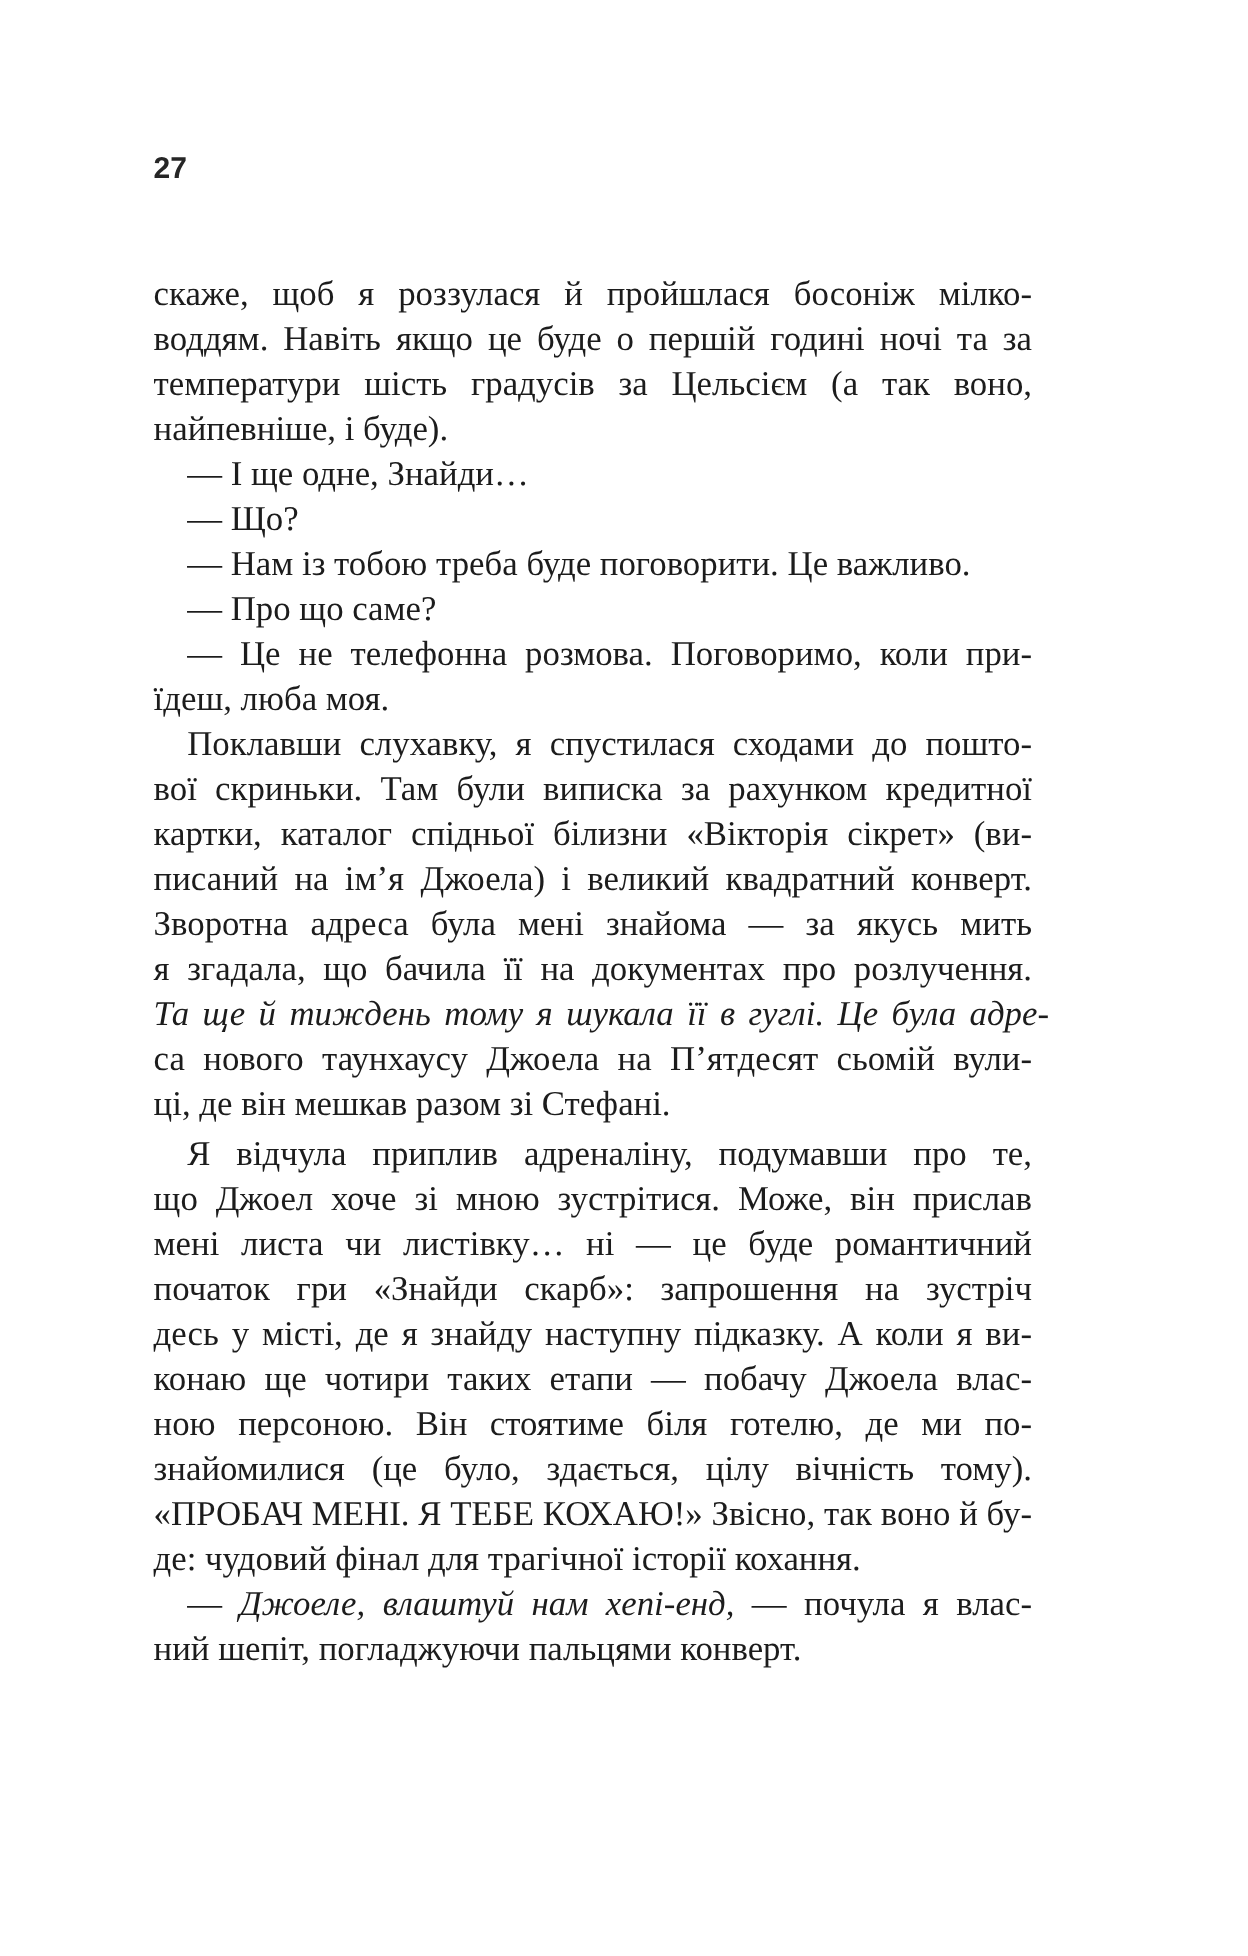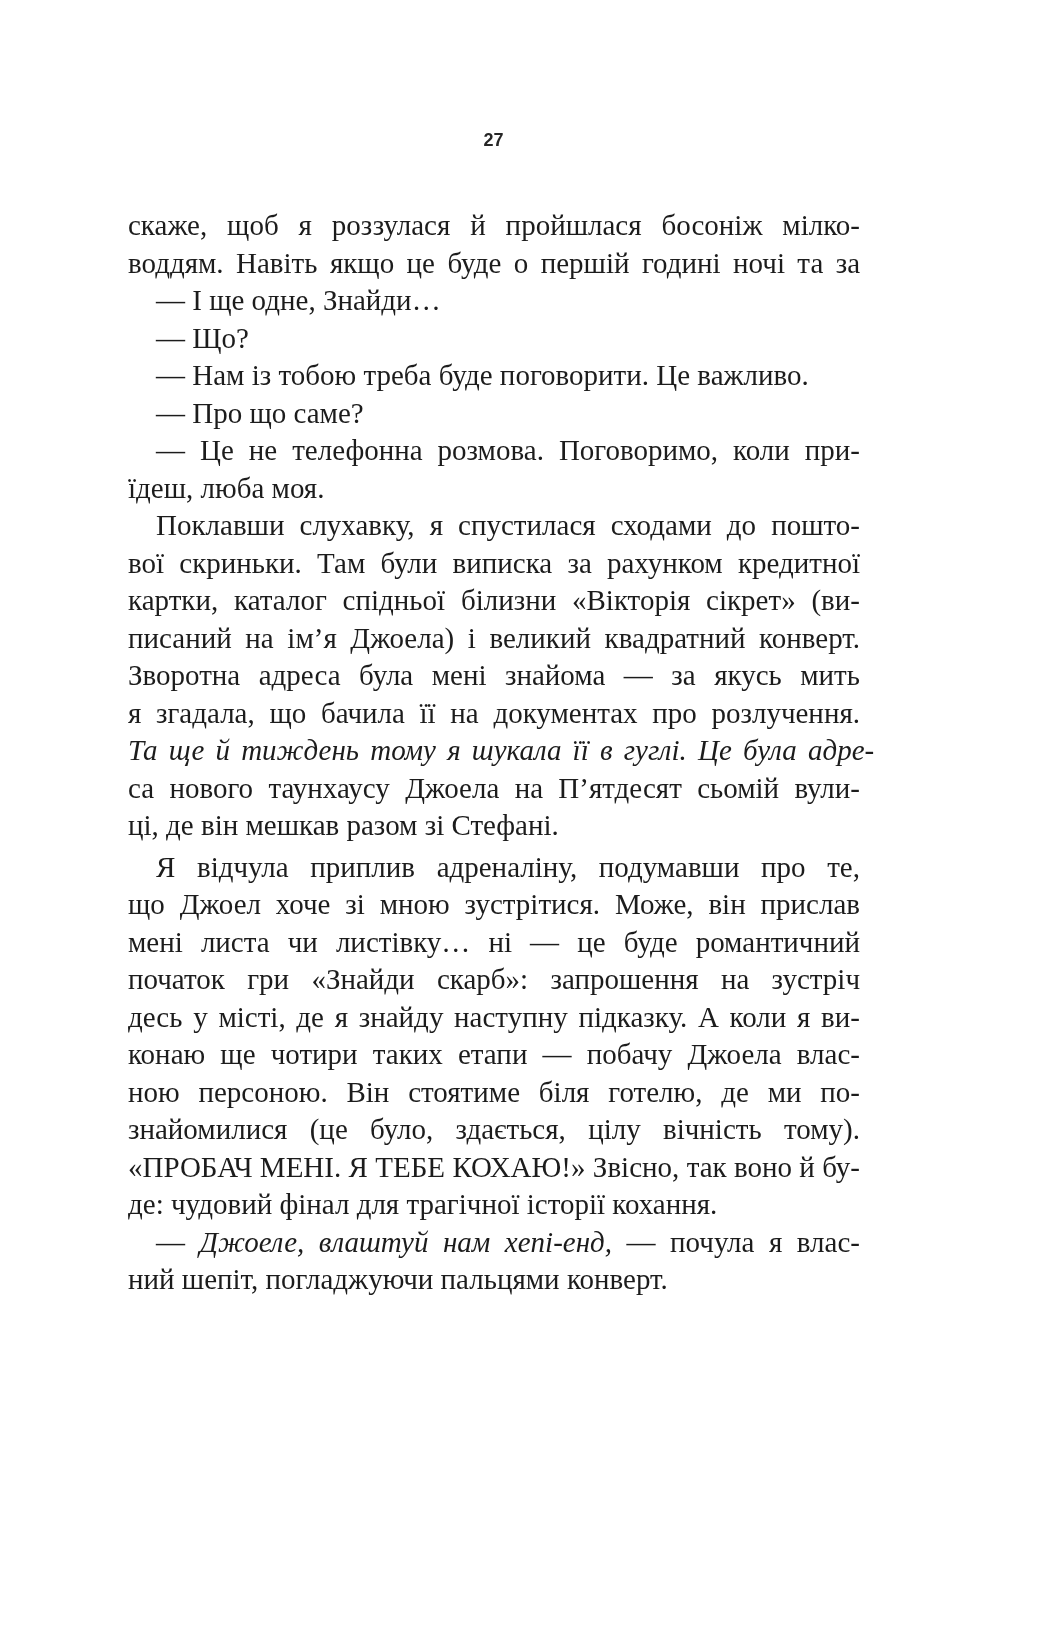--- a/index.html
+++ b/index.html
@@ -18,24 +18,24 @@
   .page {
     position: absolute;
     inset: 0;
     background: #ffffff;
   }
   .page-number {
     position: absolute;
     top: 127px;
     left: 128px;
     width: 731px;
-    text-align: center;
+    text-align: left;
     font-family: "Liberation Sans", sans-serif;
     font-weight: 700;
-    font-size: 18px;
+    font-size: 25px;
     line-height: 27px;
     color: #262626;
   }
   .text-block {
     position: absolute;
     left: 128px;
     top: 207px;
     width: 732px;
     font-size: 29px;
     line-height: 37.5px;
@@ -51,34 +51,37 @@
     width: 732px;
     height: 37.5px;
     box-sizing: border-box;
   }
   .line.first-indent {
     padding-left: 28px;
   }
   .line-inner {
     display: inline-block;
     white-space: nowrap;
+    margin-top: 20px;
   }
   .line-inner i {
     font-style: italic;
   }
 </style>
 </head>
 <body>
 
 <div class="page">
   <div class="page-number">27</div>
   <div class="text-block">
       <div class="paragraph">
         <div class="line"><span class="line-inner" style="word-spacing: 12.6652px;"><span>скаже, щоб я роззулася й пройшлася босоніж мілко-</span></span></div>
         <div class="line"><span class="line-inner" style="word-spacing: 5.17031px;"><span>воддям. Навіть якщо це буде о першій годині ночі та за</span></span></div>
+        <div class="line"><span class="line-inner" style="word-spacing: 12.5536px;"><span>температури шість градусів за Цельсієм (а так воно,</span></span></div>
+        <div class="line"><span class="line-inner"><span>найпевніше, і буде).</span></span></div>
       </div>
       <div class="paragraph">
         <div class="line first-indent"><span class="line-inner"><span>— І ще одне, Знайди…</span></span></div>
       </div>
       <div class="paragraph">
         <div class="line first-indent"><span class="line-inner"><span>— Що?</span></span></div>
       </div>
       <div class="paragraph">
         <div class="line first-indent"><span class="line-inner"><span>— Нам із тобою треба буде поговорити. Це важливо.</span></span></div>
       </div>

